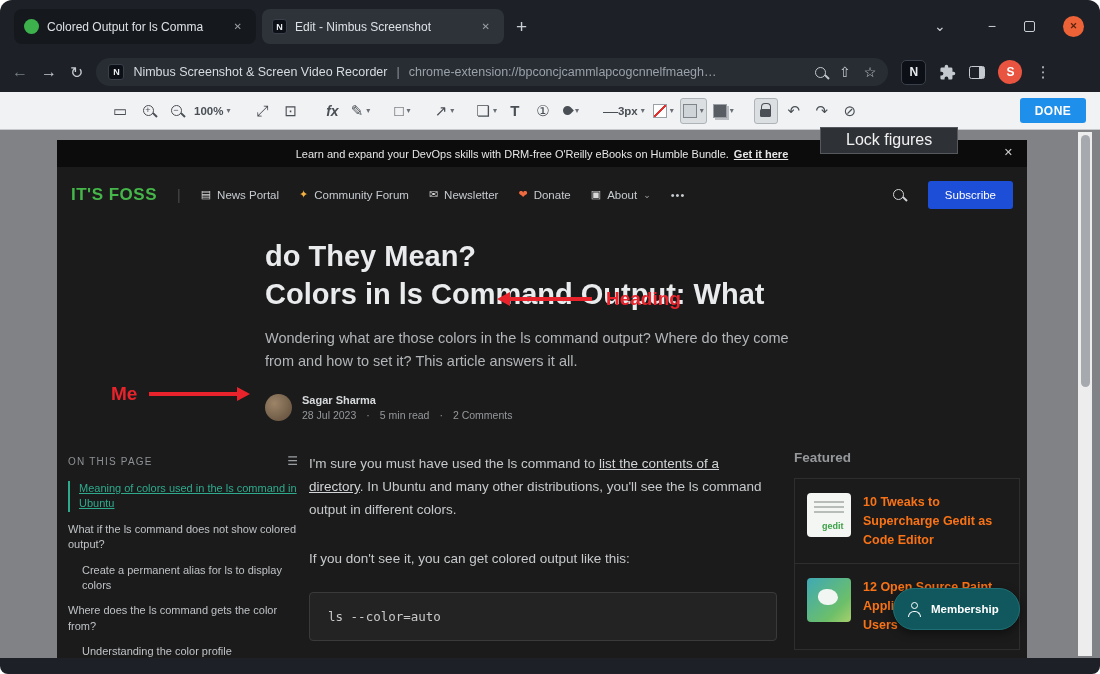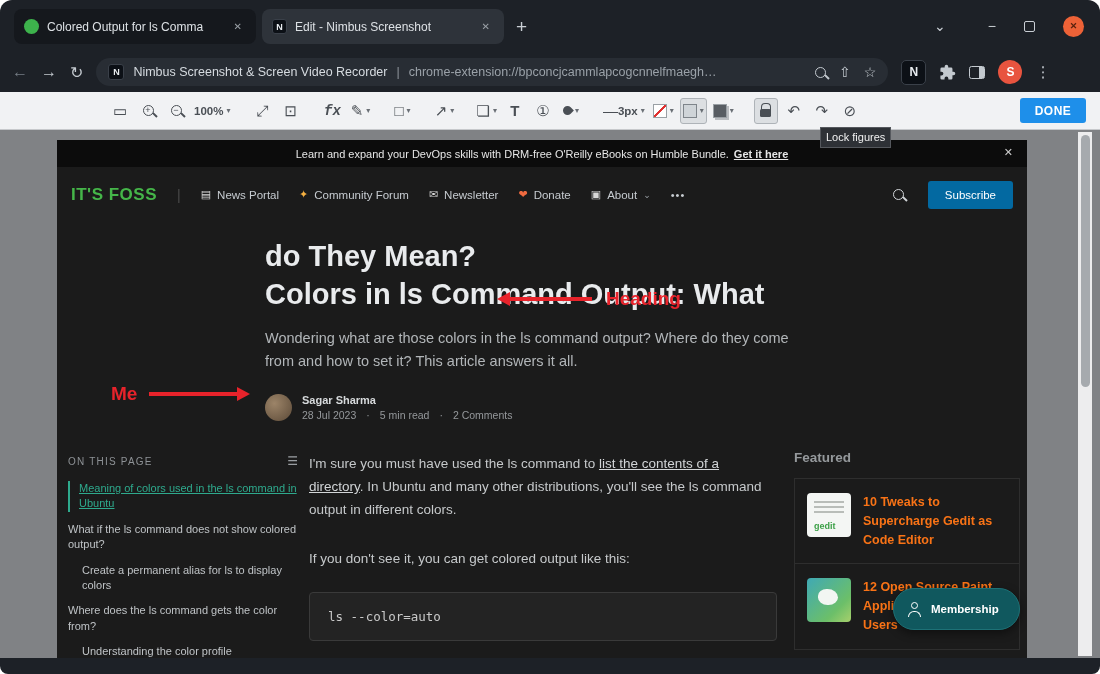--- a/index.html
+++ b/index.html
@@ -42,52 +42,52 @@
   .sidepanel::after { content:""; position:absolute; right:0; top:0; bottom:0; width:5px; background:#c3c9cf; }
   .avatar { width:24px; height:24px; border-radius:50%; background:#e8543f; color:#fff; font-size:12px; font-weight:bold; display:flex; align-items:center; justify-content:center; }
   .kebab { font-size:15px; color:#c3c9cf; }
 
   
   .editbar { height:38px; background:#f1f2f4; border-bottom:1px solid #c7c9cc; display:flex; align-items:center; padding:0 14px 0 108px; gap:4px; color:#4a4f55; }
   .tool { height:26px; min-width:24px; display:flex; align-items:center; justify-content:center; border-radius:3px; font-size:15px; color:#4a4f55; padding:0 2px; }
   .tool.pressed { background:#dcdfe2; border:1px solid #aeb3b8; }
   .tool .dd { font-size:8px; margin-left:3px; color:#6a6f75; }
   .tool-label { font-size:11.5px; font-weight:bold; }
-  .fx { font-family:Liberation Mono, monospace; font-style:italic; font-weight:bold; font-size:14px; }
+  .fx { font-family:Liberation Sans, sans-serif; font-style:italic; font-weight:bold; font-size:14px; }
   .gap { width:10px; }
   .swatch { width:14px; height:14px; border:1px solid #9aa0a5; background:#fff; }
   .swatch.stroke { background:linear-gradient(135deg, #fff 42%, #e03131 42%, #e03131 58%, #fff 58%); }
   .swatch.fill { background:#cfd4d8; border-color:#7e848a; }
   .swatch.shadow { background:#585d63; box-shadow:2px 2px 0 #b9bcc0; }
   .droplet { width:9px; height:9px; background:#4a4f55; border-radius:50% 0 50% 50%; transform:rotate(45deg); }
   .lockicon { width:11px; height:8px; background:#4a4f55; border-radius:1.5px; position:relative; margin-top:5px; }
   .lockicon::before { content:""; position:absolute; top:-6px; left:1.2px; width:8px; height:7px; border:1.8px solid #4a4f55; border-bottom:none; border-radius:4px 4px 0 0; }
   .done { margin-left:auto; width:66px; height:25px; background:#1e8fea; color:#fff; font-size:12px; font-weight:bold; letter-spacing:.5px; border-radius:3px; display:flex; align-items:center; justify-content:center; }
-  .tooltip { position:absolute; left:820px; top:127px; background:#2e3136; border:1px solid #55585d; color:#f1f1f1; font-size:11px; padding:3px 5px 4px; z-index:60; white-space:nowrap; }
+  .tooltip { position:absolute; left:820px; top:127px; background:#2e3136; border:1px solid #55585d; color:#f1f1f1; font-size:16px; padding:3px 25px 4px; z-index:60; white-space:nowrap; }
 
   
   .canvas { position:absolute; top:130px; left:0; width:1100px; height:528px; background:#808285; }
   .shot { position:absolute; left:57px; top:10px; width:970px; height:518px; background:#1b1b1b; overflow:hidden; }
 
   .banner { position:relative; height:27px; background:#0c0c0c; display:flex; align-items:center; justify-content:center; gap:5px; font-size:11px; color:#e6e6e6; }
   .banner .link { font-weight:bold; text-decoration:underline; }
   .banner-close { position:absolute; right:14px; top:6px; font-size:11px; color:#cfcfcf; }
 
   .sitenav { height:55px; display:flex; align-items:center; padding:12px 14px; gap:20px; }
   .logo { font-size:17px; font-weight:800; color:#45b649; letter-spacing:.5px; white-space:nowrap; }
   .nav-sep { color:#4a4a4a; font-size:14px; }
   .nav-item { display:flex; align-items:center; gap:6px; font-size:11.5px; color:#c6cbd0; white-space:nowrap; }
   .nav-item .ni { font-size:11px; color:#d8d8d8; }
   .ni.forum { color:#f5b041; }
   .ni.donate { color:#f06a3f; }
   .nav-item .chev { font-size:9px; color:#9aa0a5; }
   .nav-more { font-size:11px; color:#c6cbd0; letter-spacing:1px; }
   .sitenav .spacer { flex:1; }
   .search-mag { color:#d2d6d9; margin-right:4px; }
-  .subscribe { background:#0369a1; color:#fff; font-size:11.5px; padding:8px 17px; border-radius:3px; }
+  .subscribe { background:#1d4ed8; color:#fff; font-size:11.5px; padding:8px 17px; border-radius:3px; }
 
   .heading { margin:16px 0 0 208px; width:600px; font-size:29px; line-height:1.3; color:#e9ebed; font-weight:bold; }
   .heading span { display:block; }
   .subtitle { margin:14px 0 0 208px; width:552px; font-size:14.5px; line-height:1.55; color:#b2b6b9; }
   .author { margin:22px 0 0 208px; display:flex; align-items:center; gap:10px; }
   .author-avatar { width:27px; height:27px; border-radius:50%; background:radial-gradient(circle at 35% 35%, #9c8468, #5c4a38); }
   .author-name { font-size:11px; color:#d6d9db; font-weight:bold; }
   .author-meta { font-size:10.5px; color:#95989b; margin-top:3px; display:flex; gap:10px; }
 
   .anno { position:absolute; display:flex; align-items:center; color:#e8232b; font-weight:bold; font-size:19px; }
@@ -116,21 +116,21 @@
 
   .featured { position:absolute; left:737px; top:310px; width:226px; }
   .featured-title { color:#95999c; font-size:13.5px; font-weight:bold; }
   .cards { margin-top:13px; border:1px solid #2e2e2e; }
   .card { display:flex; gap:12px; padding:14px 12px; }
   .card + .card { border-top:1px solid #2e2e2e; }
   .card-icon { width:44px; height:44px; border-radius:4px; flex:0 0 auto; position:relative; overflow:hidden; }
   .card-icon.gedit { background:#f4f6f4; }
   .card-icon.gedit::before { content:""; position:absolute; left:7px; top:8px; width:30px; height:12px;
       background:repeating-linear-gradient(#b9bdb9 0 2px, transparent 2px 5px); }
-  .gedit-label { position:absolute; left:7px; bottom:6px; font-size:9px; font-weight:bold; color:#3da148; }
+  .gedit-label { position:absolute; left:15px; bottom:6px; font-size:9px; font-weight:bold; color:#3da148; }
   .card-icon.paint { background:linear-gradient(135deg, #3fa9b5 0%, #6cbf69 70%, #a7d06c 100%); }
   .card-icon.paint::after { content:""; position:absolute; left:11px; top:11px; width:20px; height:16px; background:#f2f6f2; border-radius:45% 55% 50% 50%; }
   .card-title { font-size:12.5px; font-weight:bold; color:#f97316; line-height:1.5; }
 
   .membership { position:absolute; left:836px; top:448px; height:42px; padding:0 20px 0 13px; border-radius:21px;
       background:#10585e; border:1px solid #1d7176; display:flex; align-items:center; gap:9px; color:#fff;
       font-size:11.5px; font-weight:bold; box-shadow:0 3px 10px rgba(0,0,0,.45); }
   .person { width:15px; height:15px; position:relative; }
   .person::before { content:""; position:absolute; top:0; left:4px; width:5px; height:5px; border:1.6px solid #fff; border-radius:50%; }
   .person::after { content:""; position:absolute; bottom:0; left:1px; width:11px; height:5px; border:1.6px solid #fff; border-bottom:none; border-radius:6px 6px 0 0; }

